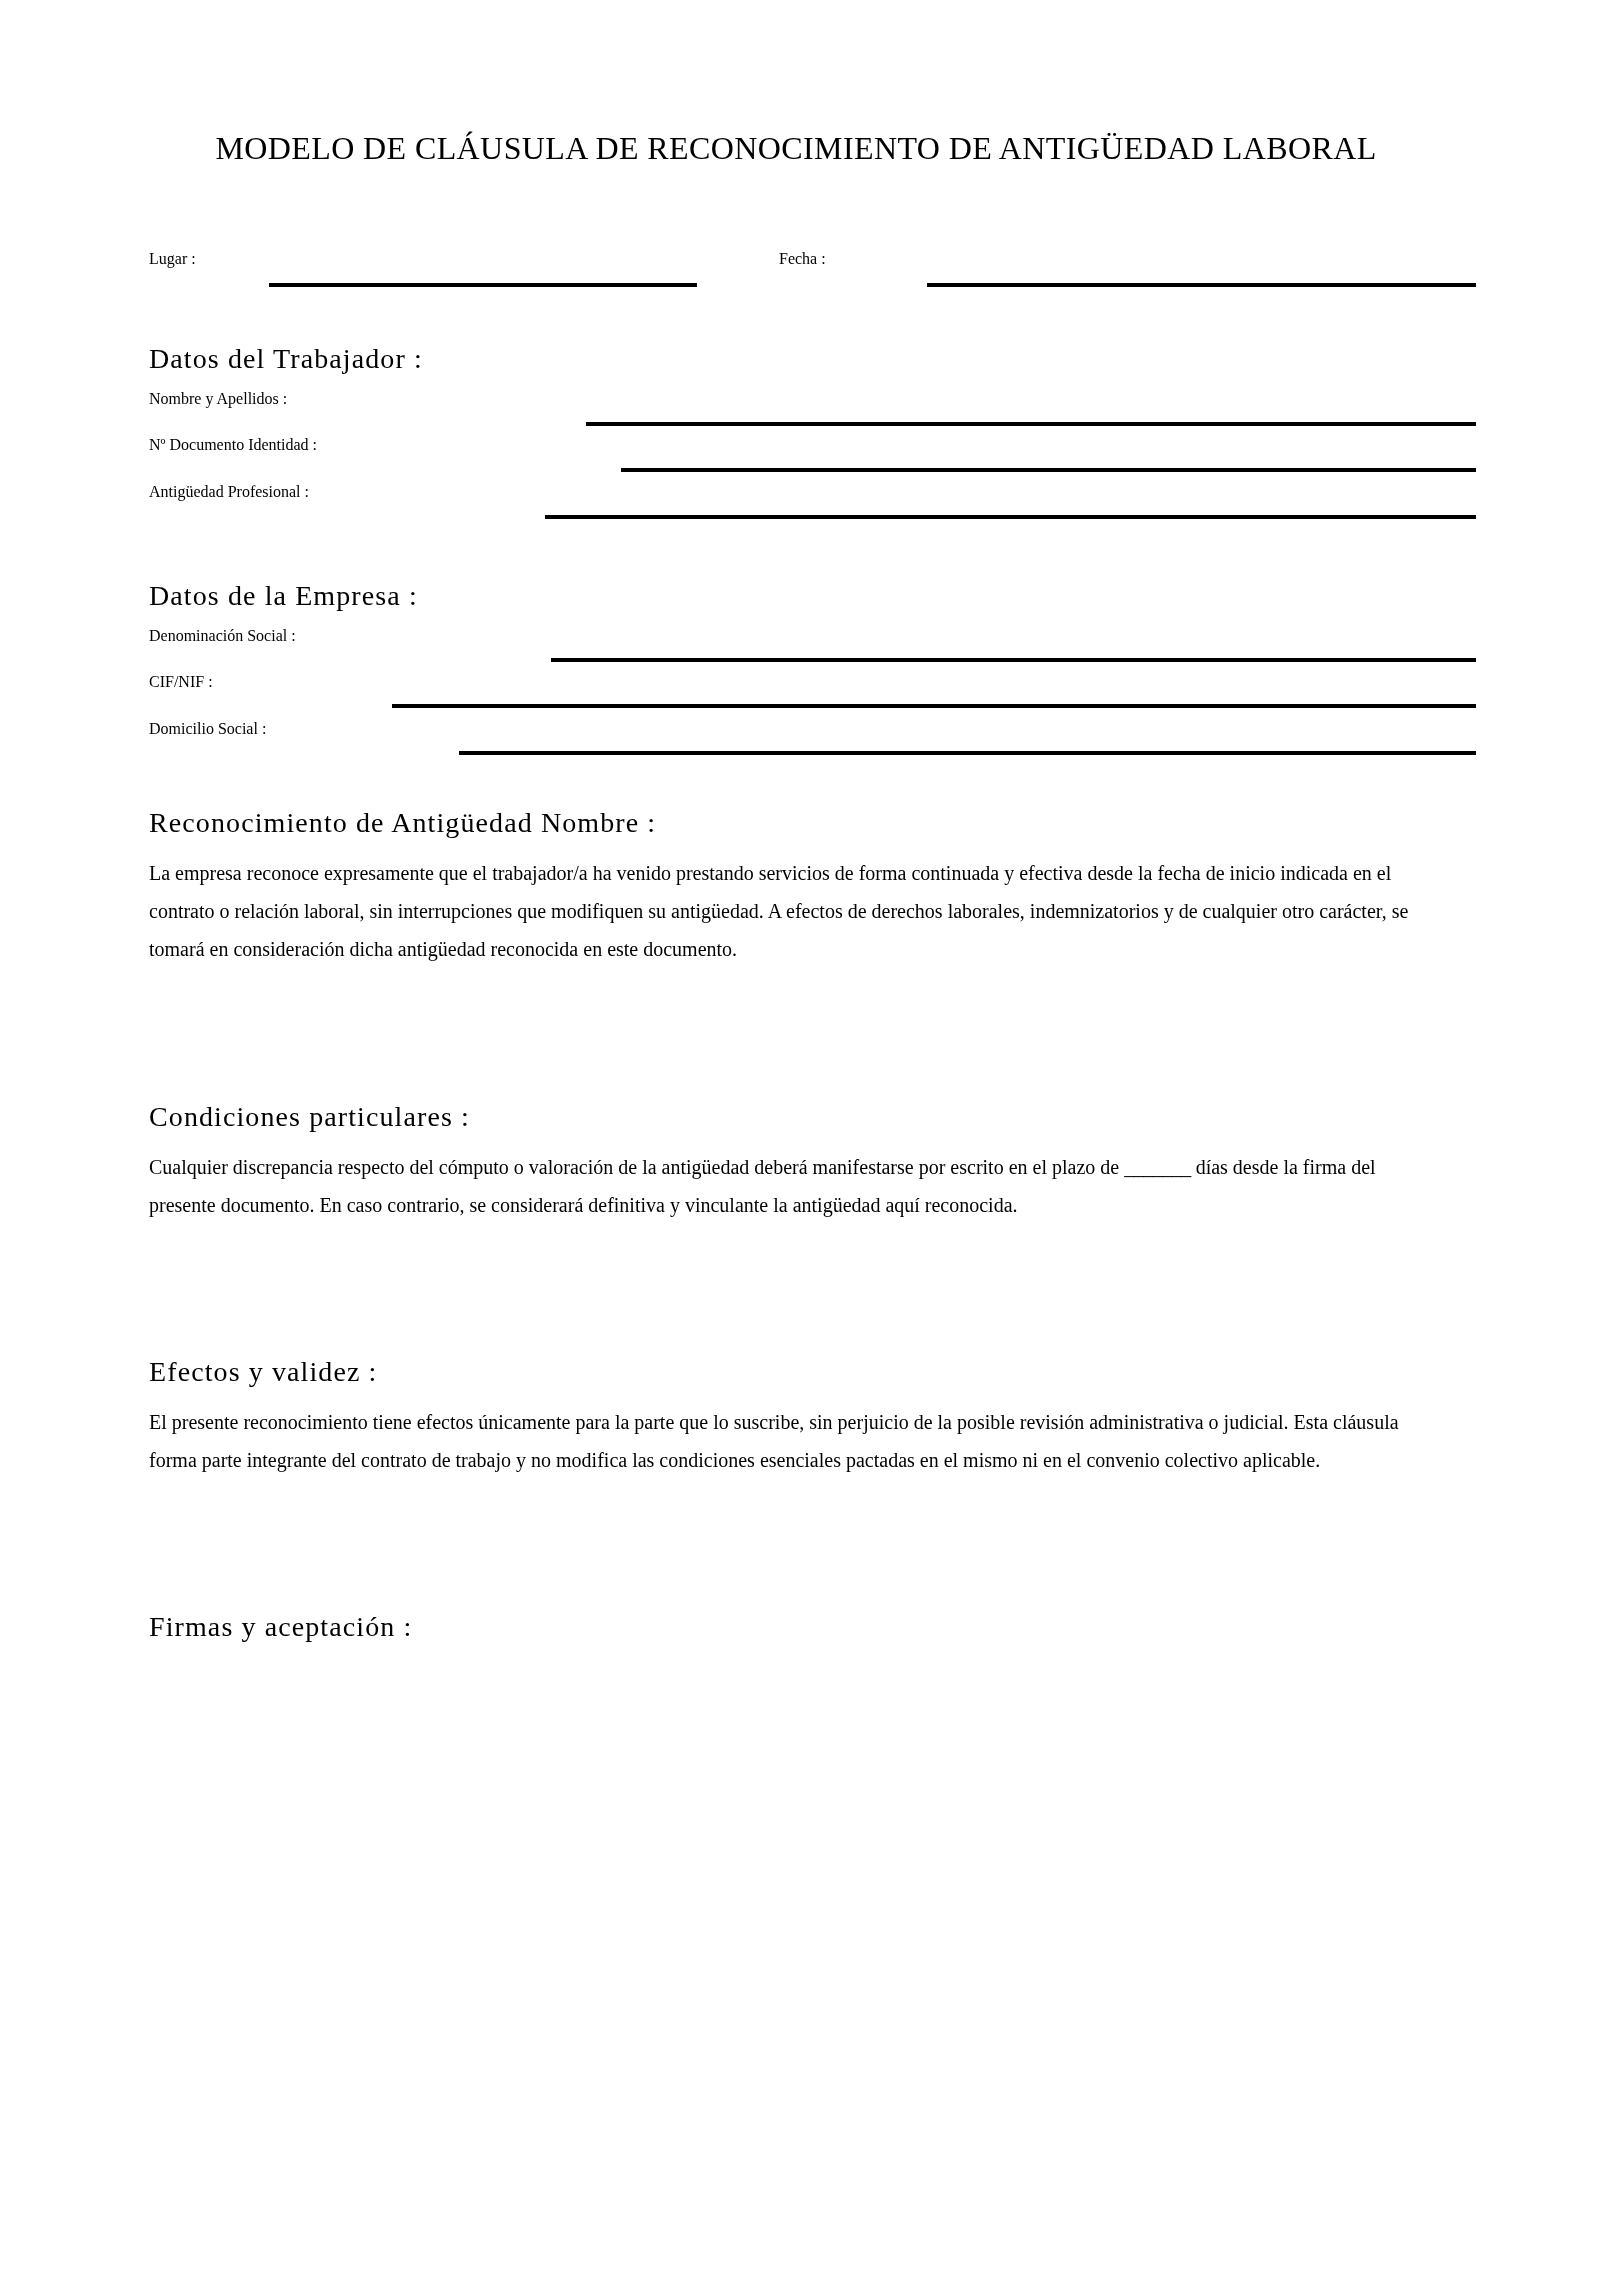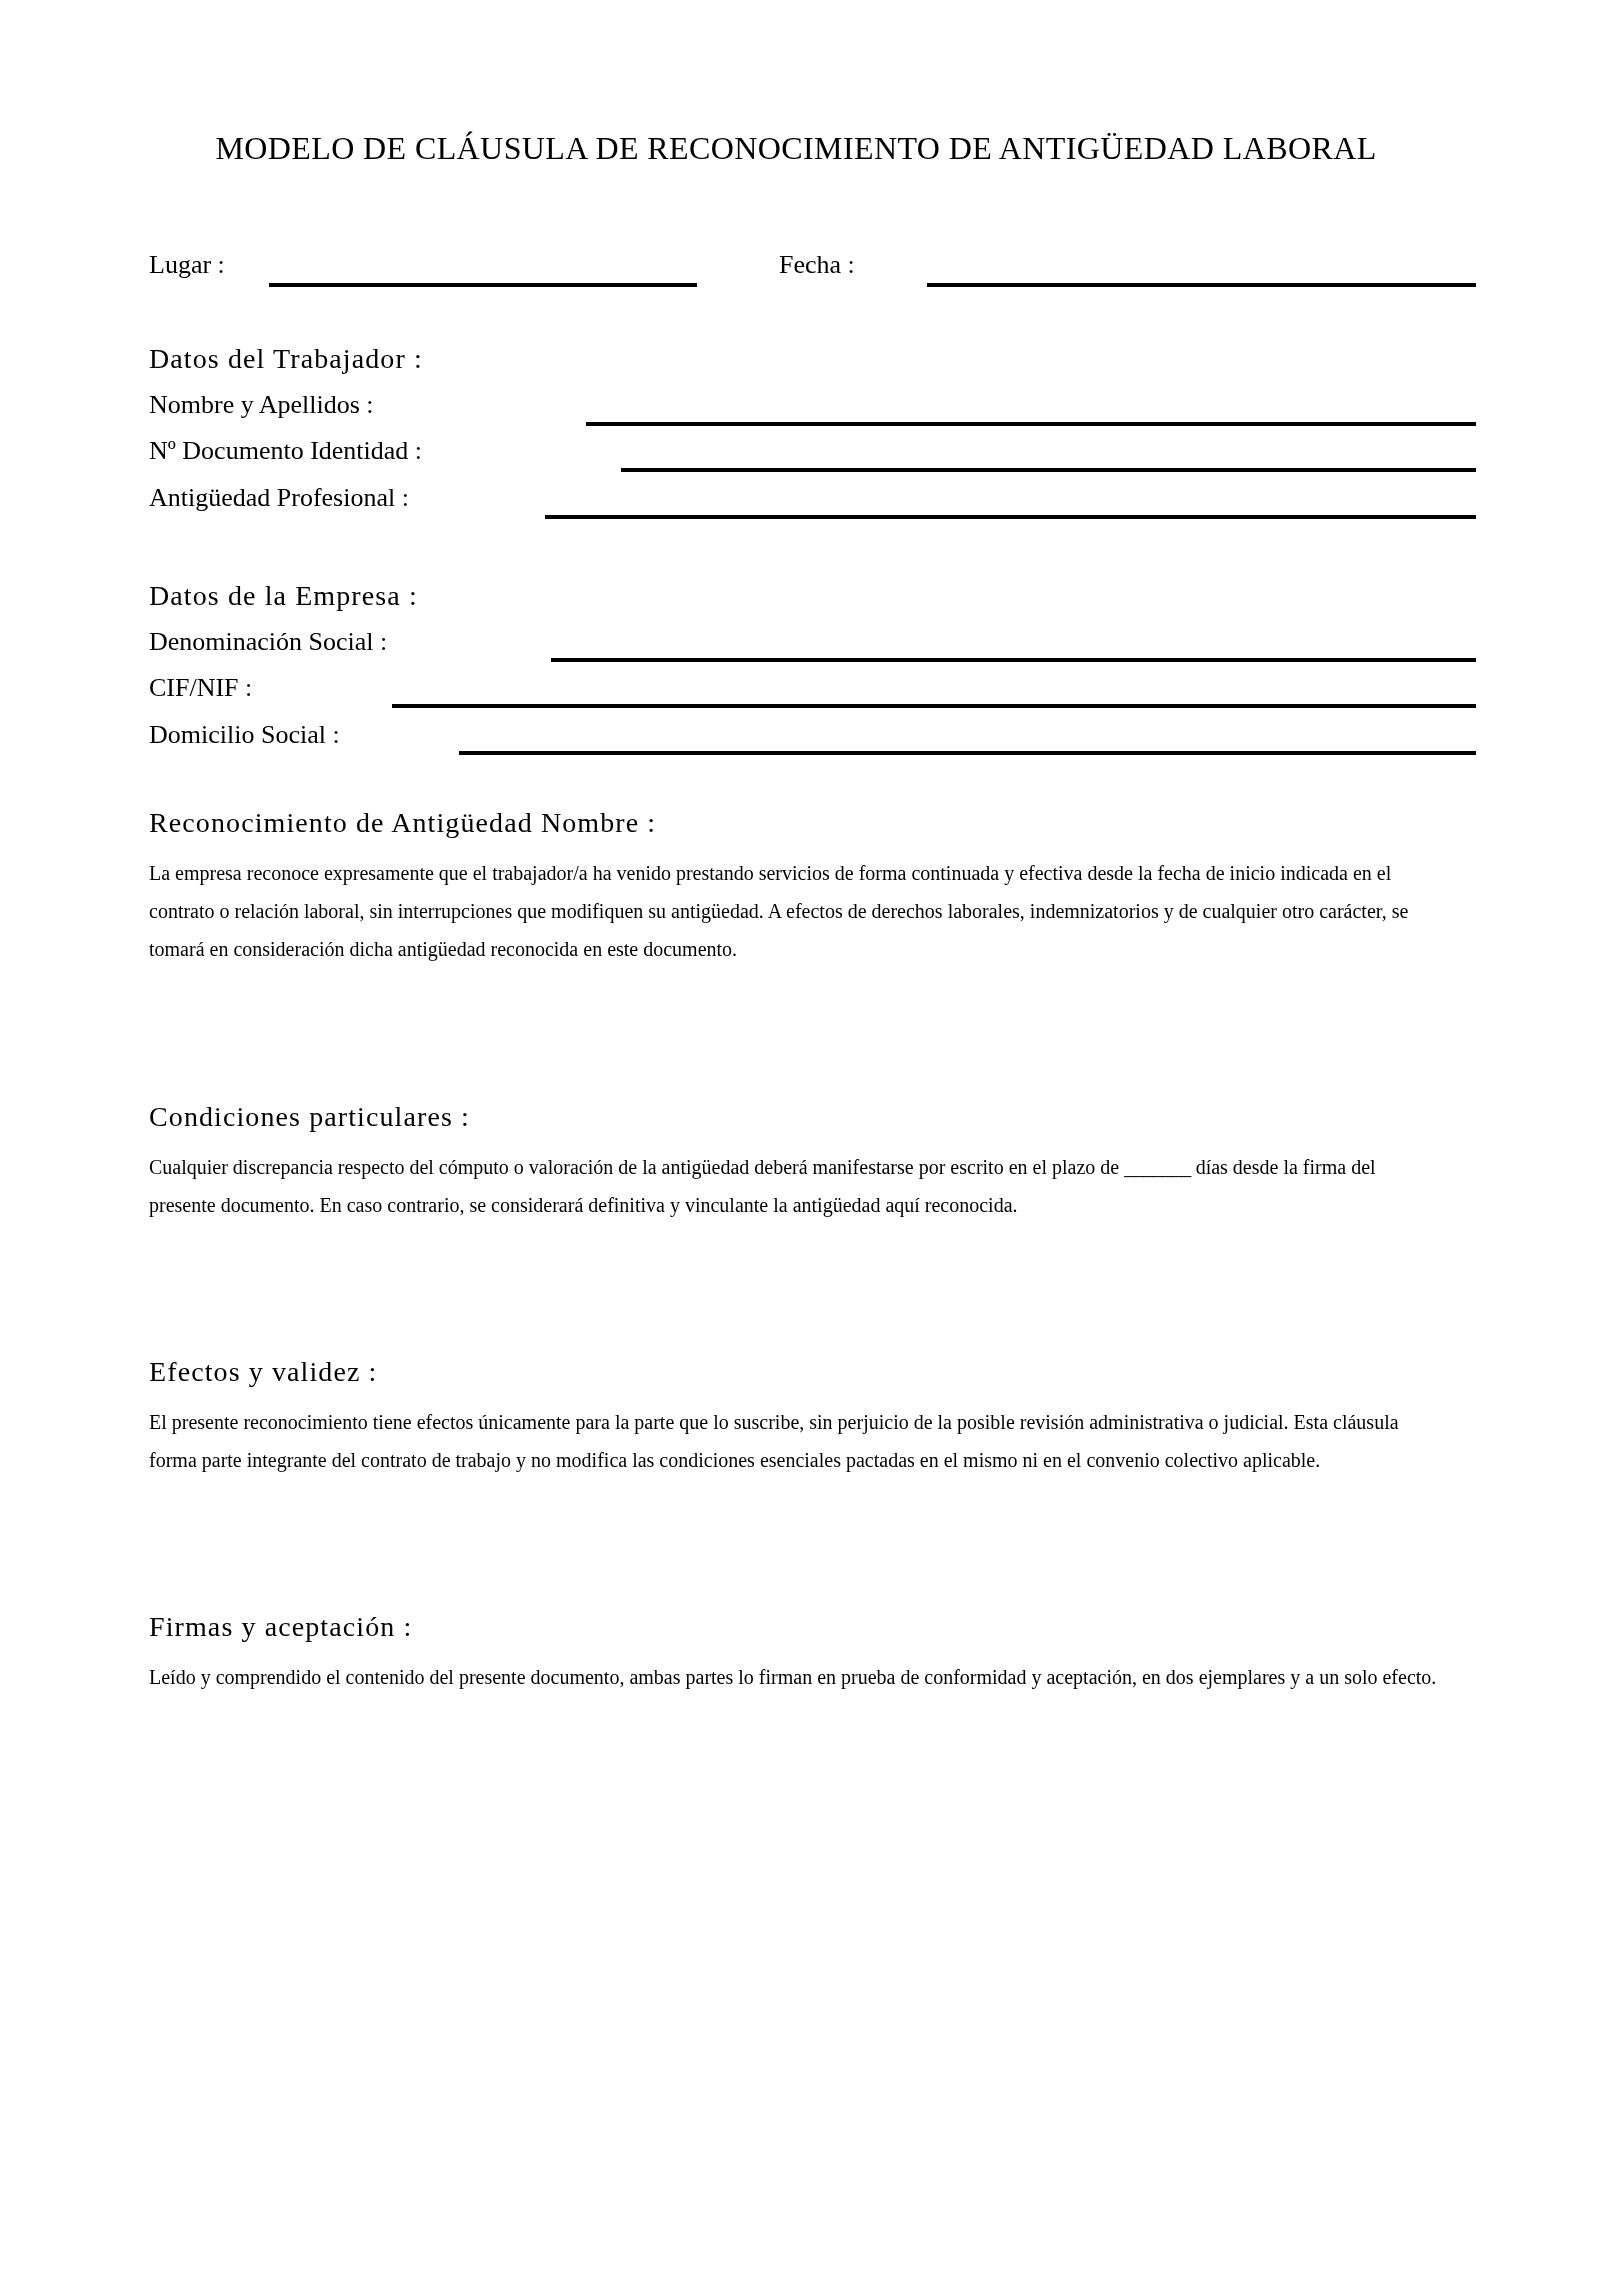--- a/index.html
+++ b/index.html
@@ -31,21 +31,21 @@
     text-align: center;
     font-size: 32px;
     line-height: 1.15;
     letter-spacing: 0.4px;
     white-space: nowrap;
   }
 
   
   .label {
     position: absolute;
-    font-size: 26px;
+    font-size: 16px;
     line-height: 1.2;
     white-space: nowrap;
   }
   .section-head {
     position: absolute;
     font-size: 28px;
     line-height: 1.2;
     letter-spacing: 1.1px;
     white-space: nowrap;
   }
@@ -108,16 +108,15 @@
   <div class="section-head" style="left:149px; top:794px;">Reconocimiento de Antigüedad Nombre :</div>
   <div class="para" style="top:842px;">La empresa reconoce expresamente que el trabajador/a ha venido prestando servicios de forma continuada y efectiva desde la fecha de inicio indicada en el contrato o relación laboral, sin interrupciones que modifiquen su antigüedad. A efectos de derechos laborales, indemnizatorios y de cualquier otro carácter, se tomará en consideración dicha antigüedad reconocida en este documento.</div>
 
   <div class="section-head" style="left:149px; top:1088px;">Condiciones particulares :</div>
   <div class="para" style="top:1136px;"><span>Cualquier discrepancia respecto del cómputo o valoración de la antigüedad deberá manifestarse por escrito en el plazo de </span><span class="blank-inline">_______</span><span> días desde la firma del presente documento. En caso contrario, se considerará definitiva y vinculante la antigüedad aquí reconocida.</span></div>
 
   <div class="section-head" style="left:149px; top:1343px;">Efectos y validez :</div>
   <div class="para" style="top:1391px;">El presente reconocimiento tiene efectos únicamente para la parte que lo suscribe, sin perjuicio de la posible revisión administrativa o judicial. Esta cláusula forma parte integrante del contrato de trabajo y no modifica las condiciones esenciales pactadas en el mismo ni en el convenio colectivo aplicable.</div>
 
   <div class="section-head" style="left:149px; top:1598px;">Firmas y aceptación :</div>
-  <div class="para" style="top:1646px;">Leído y comprendido el contenido del presente documento, ambas partes lo firman en prueba de conformidad y aceptación, en dos ejemplares y a un solo efecto.</div>
 
 </div>
 
 
 </body></html>

